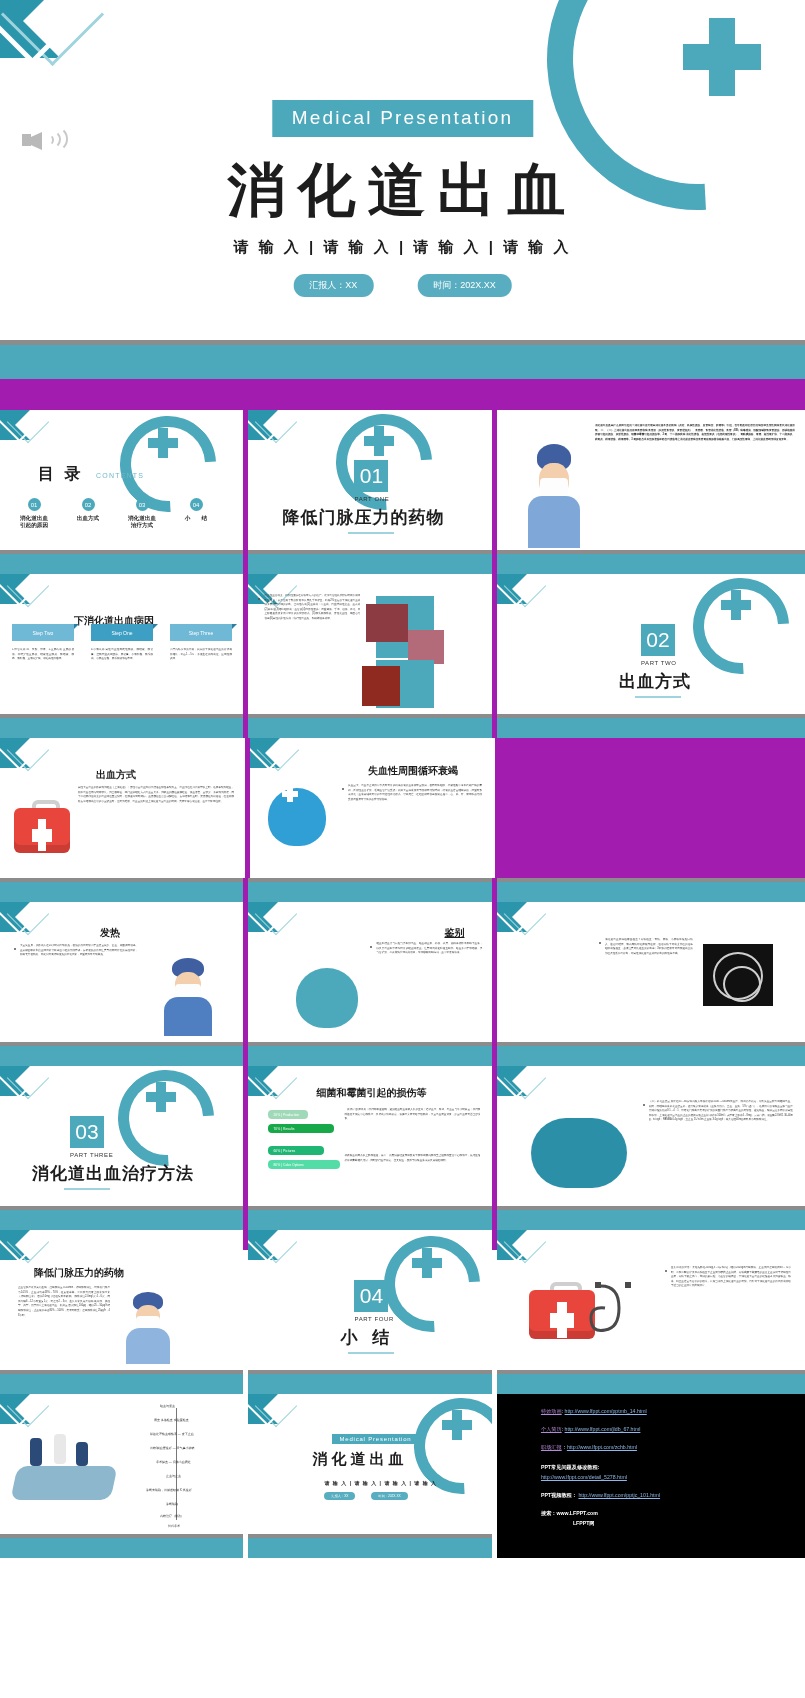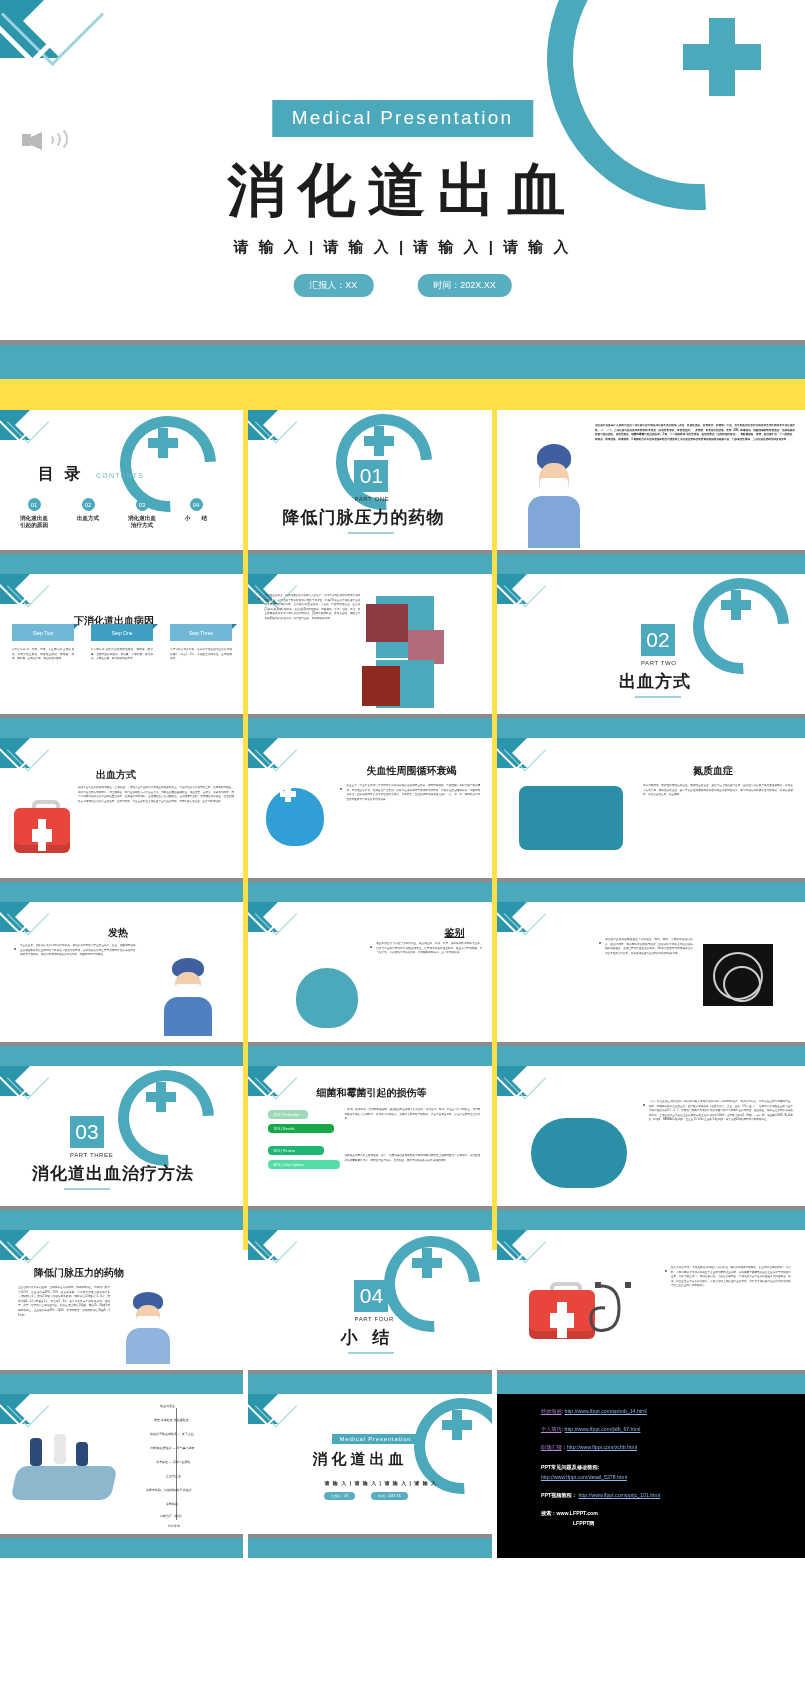--- a/index.html
+++ b/index.html
@@ -1,17 +1,17 @@
 <!DOCTYPE html>
 <html><head>
 <meta charset="utf-8">
 <style>
   html,body{margin:0;padding:0;background:#fff;}
   body{width:805px;height:1698px;font-family:"Liberation Sans","DejaVu Sans",sans-serif;overflow:hidden;position:relative;}
-  .page{position:relative;width:805px;height:1250px;background:#fde047;}
+  .page{position:relative;width:805px;height:1250px;background:#a21caf;}
 
   
   .hero{position:relative;width:805px;height:340px;background:#ffffff;overflow:hidden;}
   .hero-arrow{position:absolute;left:-14px;top:-16px;width:150px;height:130px;}
   .hero-arrow .tri{position:absolute;left:0;top:0;width:0;height:0;
       border-left:74px solid #2b96ab;border-bottom:74px solid transparent;}
   .hero-arrow .tri2{position:absolute;left:0;top:0;width:0;height:0;
       border-left:74px solid #2b96ab;border-top:74px solid transparent;}
   .hero-arrow .chev{position:absolute;left:30px;top:-6px;width:70px;height:70px;
       border-right:3px solid #9fd4de;border-bottom:3px solid #9fd4de;transform:rotate(45deg);}
@@ -360,50 +360,39 @@
         <div class="nurse-blob" style="left:18px;top:50px;width:58px;height:58px;"></div>
         <div class="mini-plus plus" style="left:32px;top:48px;width:16px;height:16px;">
           <i class="h" style="top:5px;width:16px;height:6px;background:#fff;"></i>
           <i class="v" style="left:5px;width:6px;height:16px;background:#fff;"></i>
         </div>
         <div class="thumb-h" style="left:118px;top:26px;">失血性周围循环衰竭</div>
         <span class="bullet-dot" style="left:92px;top:50px;"></span>
         <div class="fake-para" style="left:98px;top:46px;width:134px;height:84px;">失血量大、出血不止或治疗不及时可引起机体的有效血液循环量锐减，发而可致组织、代谢性酸中毒和代谢产物的蓄积，反射性血管扩张，毛细血管广泛受损；以致大量体液淤滞于微循环功能障碍，使有效血容量继续减低，严重时形成休克；血液浓缩或可引起不可逆性休克状态、导致死亡；在经图循环衰竭发展过程中，心、脑、肝、肾等脏器功能受损严重者可导致多器官功能衰竭。</div>
       </div>
 
-      <div class="cell w315">
-        <div class="corner-arrow">
-            <span class="t1"></span>
-            <span class="t2"></span>
-            <span class="c"></span>
-            <span class="c2"></span>
-          </div>
-        <div class="mri" style="left:22px;top:48px;width:104px;height:64px;"></div>
-        <div class="thumb-h" style="left:196px;top:26px;">氮质血症</div>
-        <div class="fake-para" style="left:146px;top:46px;width:150px;height:82px;">可分为肠源性、肾前性和肾性氮质血症。肠源性氮质血症：是在大量上消化道出血后，血液蛋白的分解产物在肠道被吸收，以致血中氮质升高。肾前性氮质血症：是由于失血性周围循环衰竭造成肾血流暂时性减少、肾小球滤过率和肾排泄功能降低，以致氮质潴留。在补足血容量后，尿量增加。</div>
-      </div>
     </div>
 
     <div class="rowband">
       <div class="seg" style="width:245px;"></div>
         <div style="width:5px;"></div>
       <div class="seg" style="width:245px;"></div>
         <div style="width:5px;"></div>
       <div class="seg" style="width:310px;"></div>
     </div>
 
     <div class="row">
       <div class="cell">
         <div class="corner-arrow">
             <span class="t1"></span>
             <span class="t2"></span>
             <span class="c"></span>
             <span class="c2"></span>
           </div>
-        <div class="thumb-h" style="left:108px;top:24px;">发热</div>
+        <div class="thumb-h" style="left:100px;top:24px;">发热</div>
         <span class="bullet-dot" style="left:14px;top:46px;"></span>
         <div class="fake-para" style="left:20px;top:42px;width:118px;height:92px;">大量失血后，多数病人在24小时内出现低热，发热的原因可能由于血容量减少、贫血、周围循环衰竭、血分解图吸收和贫血等因素导致体温中枢的功能障碍，分析发热的原因注意寻找同时存在的其他因素，如有无并发肺炎、因此长时间持续发热的常见因素，严重者则可出现高热。</div>
         <div class="doctor" style="left:160px;top:56px;width:56px;height:78px;">
           <span class="cap"></span>
             <span class="face"></span>
             <span class="mask"></span>
             <span class="body" style="background:#4f7fc0;"></span>
         </div>
       </div>
 

